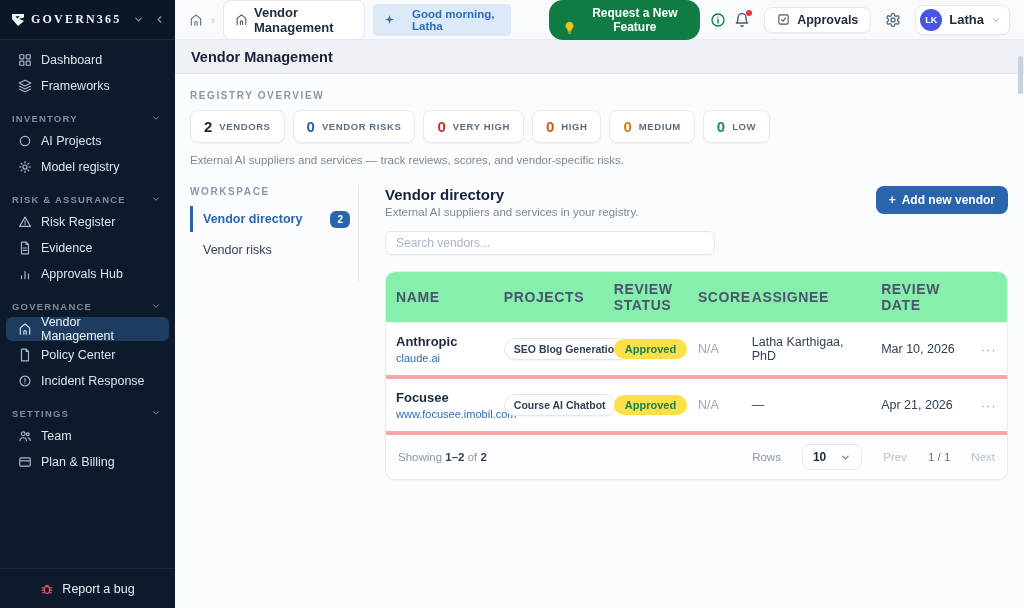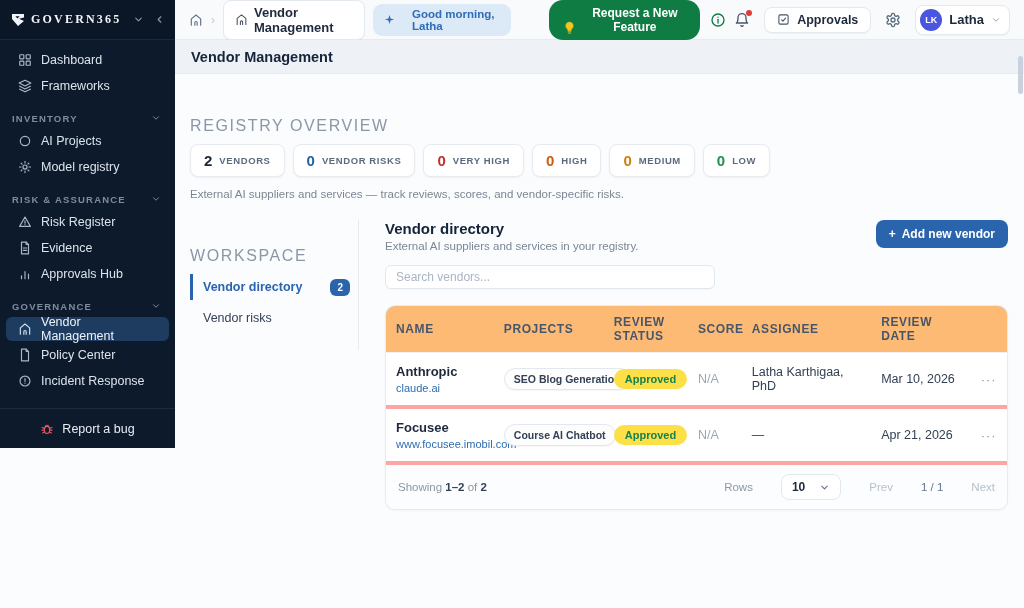--- a/index.html
+++ b/index.html
@@ -6,21 +6,21 @@
   html,body { width:1024px; height:608px; overflow:hidden; }
   body {
     font-family:"Liberation Sans", sans-serif;
     background:#fbfcfe; color:#334155;
     display:flex; position:relative;
   }
   svg { display:block; }
 
   
   .sidebar {
-    width:175px; min-width:175px; height:448px;
+    width:175px; min-width:175px; height:608px;
     background:#0d1a2b; color:#d6dee8;
     display:flex; flex-direction:column;
   }
   .logo-row {
     height:40px; display:flex; align-items:center; gap:5px;
     padding:0 10px; background:#0b1726;
     border-bottom:1px solid rgba(255,255,255,.08);
   }
   .logo-text {
     font-family:"Liberation Serif", serif;
@@ -59,21 +59,21 @@
   .crumb-sep { color:#c3ccd6; font-size:12px; }
   .crumb-pill {
     display:flex; align-items:center; gap:6px;
     background:#fff; border:1px solid #e4e9ef; border-radius:8px;
     padding:4px 11px; font-size:13px; font-weight:bold; color:#1e293b; cursor:pointer;
     box-shadow:0 1px 1px rgba(16,24,40,.04);
   }
   .crumb-pill .i { color:#475569; }
   .greet-pill {
     display:flex; align-items:center; gap:17px;
-    background:#dcE9f7; background:#dce9f7; border-radius:9px;
+    background:#dcE9f7; background:#dce9f7; border-radius:4px;
     padding:4px 11px; font-size:11.5px; font-weight:bold; color:#2f6db8;
   }
   .feature-btn {
     margin-left:30px; display:flex; align-items:flex-end; gap:7px;
     background:#0f7c43; color:#fff; border:none; border-radius:14px;
     padding:6px 14px; font-size:12px; font-weight:bold; cursor:pointer;
     font-family:"Liberation Sans", sans-serif;
   }
   .feature-btn .i { color:#f5c518; }
   .info-btn { color:#0f7c43; margin-left:2px; cursor:pointer; }
@@ -108,23 +108,22 @@
 
   .titlebar {
     height:34px; background:#eef2f7; border-bottom:1px solid #e6ebf1;
     display:flex; align-items:center; padding:0 16px;
   }
   .page-title { font-size:14.5px; font-weight:bold; color:#16233a; }
 
   .content { flex:1; padding:16px 16px 0 15px; background:#fbfcfe; position:relative; }
 
   .eyebrow {
-    font-size:16px; font-weight:normal; letter-spacing:1.6px; color:#8a97a8;
+    font-size:10px; font-weight:bold; letter-spacing:1.6px; color:#8a97a8;
     margin-bottom:9px;
-    margin-top:27px;
   }
   .stats-row { display:flex; gap:8px; }
   .stat-card {
     display:flex; align-items:center; gap:7px;
     background:#fff; border:1px solid #e7ebf0; border-radius:8px;
     padding:7px 13px; box-shadow:0 1px 2px rgba(16,24,40,.05); cursor:default;
   }
   .stat-value { font-size:15px; font-weight:bold; }
   .stat-label { font-size:9.5px; font-weight:bold; letter-spacing:.6px; color:#5b6b7e; }
   .overview-desc { font-size:11.5px; color:#7b8794; margin:11px 0 20px 0; }
@@ -163,22 +162,22 @@
     box-shadow:0 1px 1px rgba(16,24,40,.03);
   }
   .search-input::placeholder { color:#aab5c2; }
 
   .table-card {
     margin-top:16px; background:#fff; border:1px solid #e7ebf0;
     border-radius:10px; overflow:hidden; box-shadow:0 1px 2px rgba(16,24,40,.04);
   }
   table { width:100%; border-collapse:collapse; table-layout:fixed; }
   thead th {
-    background:#fdba74; text-align:left; padding:9px 10px;
-    font-size:12px; font-weight:bold; letter-spacing:.6px; color:#47566b;
+    background:#86efac; text-align:left; padding:9px 10px;
+    font-size:14px; font-weight:bold; letter-spacing:.6px; color:#47566b;
     border-bottom:1px solid #edf0f4;
   }
   col.c-name{width:100px;} col.c-proj{width:102px;} col.c-status{width:78px;}
   col.c-score{width:50px;} col.c-assign{width:120px;} col.c-date{width:92px;}
   col.c-act{width:34px;}
   tbody td {
     padding:11px 10px; border-bottom:4px solid #fca5a5;
     font-size:12.5px; color:#334155; vertical-align:middle;
   }
   .v-name { font-size:13px; font-weight:bold; color:#1e293b; }
@@ -193,21 +192,21 @@
     border-radius:12px; padding:4px 11px; font-size:11px; font-weight:bold;
   }
   .score-na { color:#9aa7b5; }
   .row-menu { color:#8a97a8; font-size:13px; letter-spacing:1px; cursor:pointer; text-align:center; }
 
   .table-footer {
     display:flex; align-items:center; padding:9px 12px; background:#fcfdfe;justify-content:flex-end;
   }
   .showing { font-size:11.5px; color:#8b98a7; }
   .showing b { color:#334155; }
-  .pager { margin-left:auto; display:flex; align-items:center; gap:28px; font-size:11.5px; }
+  .pager { margin-left:auto; display:flex; align-items:center; gap:21px; font-size:11.5px; }
   .rows-label { color:#8b98a7; }
   .rows-select {
     display:flex; align-items:center; gap:14px;
     border:1px solid #e2e8f0; border-radius:8px; background:#fff;
     padding:5px 10px; font-size:12px; color:#1e293b; font-weight:bold; cursor:pointer;
   }
   .rows-select .chev { color:#64748b; }
   .pg-muted { color:#b6c0cb; cursor:pointer; }
   .pg-ind { color:#64748b; }
 

